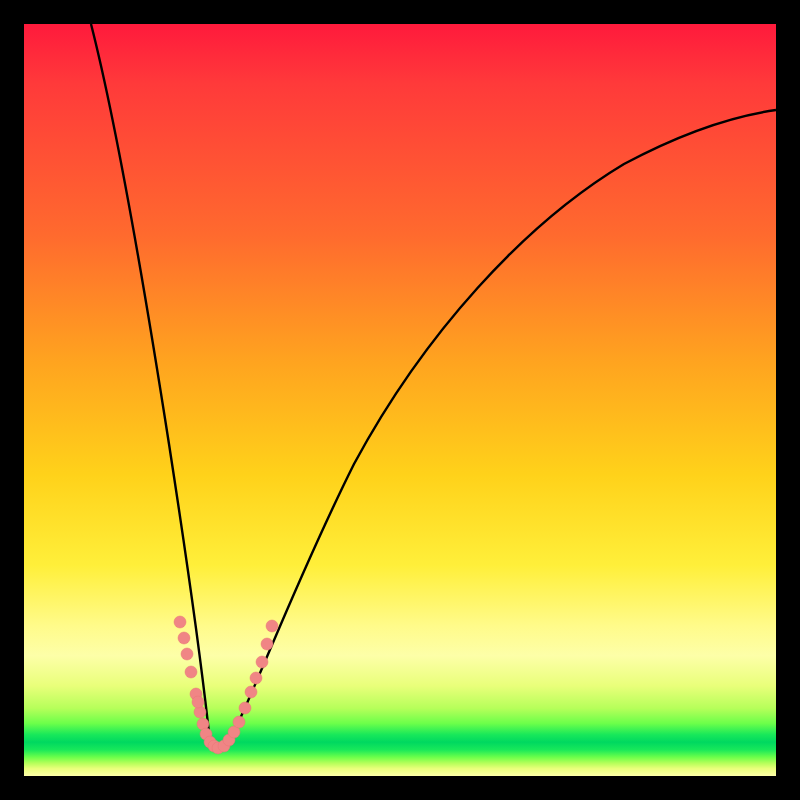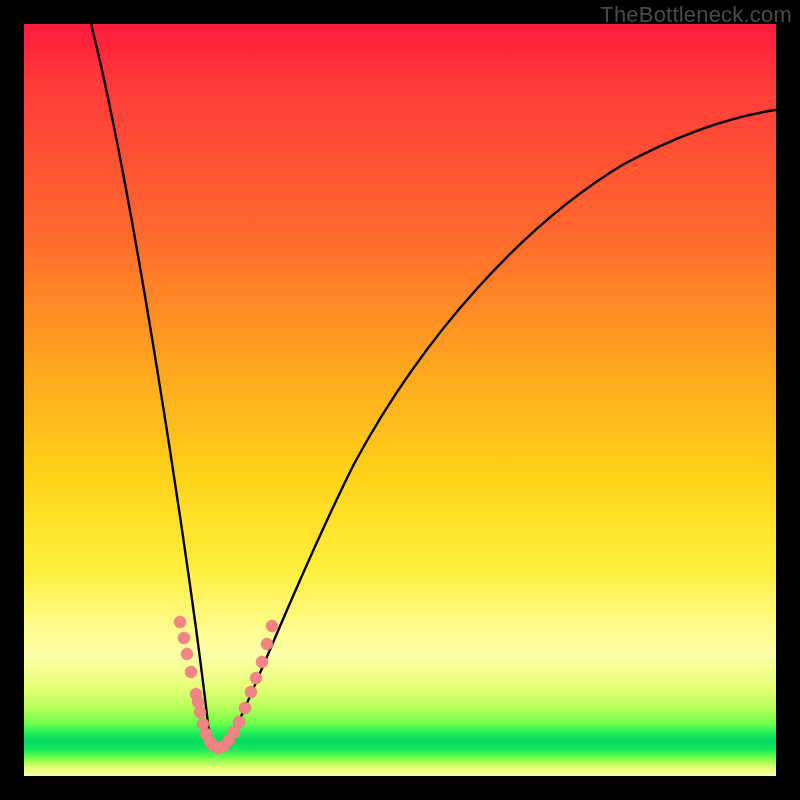--- a/index.html
+++ b/index.html
@@ -106,14 +106,13 @@
         <circle cx="227" cy="668" r="6"></circle>
         <circle cx="232" cy="654" r="6"></circle>
         <circle cx="238" cy="638" r="6"></circle>
         <circle cx="243" cy="620" r="6"></circle>
         <circle cx="248" cy="602" r="6"></circle>
       </g>
     </svg>
 
   </div>
 
-  <div class="watermark">TheBottleneck.com</div>
 </div>
 
 </body></html>

